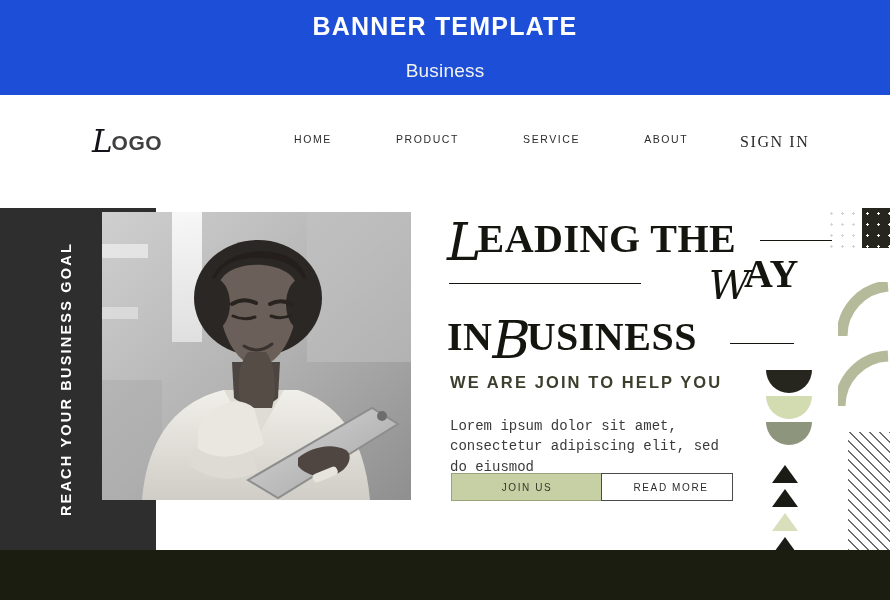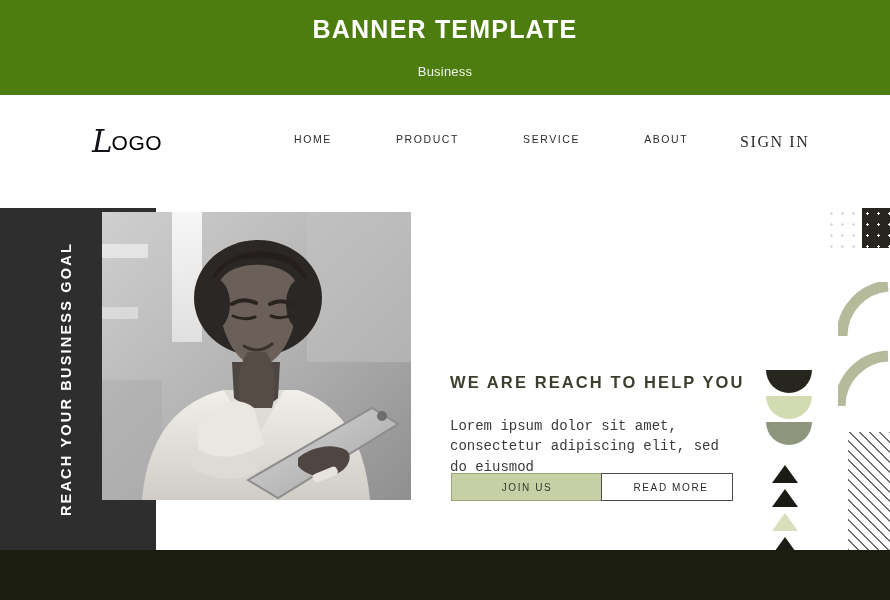--- a/index.html
+++ b/index.html
@@ -6,29 +6,29 @@
   body{
     width:890px;height:600px;overflow:hidden;
     background:#ffffff;
     font-family:"Liberation Sans", sans-serif;
   }
   .canvas{position:relative;width:890px;height:600px;overflow:hidden;background:#ffffff;}
 
   
   .topbar{
     position:absolute;left:0;top:0;width:890px;height:95px;
-    background:#4d7c0f;
+    background:#1d4ed8;
     display:flex;flex-direction:column;align-items:center;justify-content:center;
   }
   .topbar-title{
     color:#ffffff;font-size:25px;font-weight:bold;letter-spacing:1.2px;
     line-height:1.1;text-align:center;
   }
   .topbar-sub{
-    color:#f2f2ee;font-size:13px;letter-spacing:.2px;margin-top:20px;text-align:left;
+    color:#f2f2ee;font-size:19px;letter-spacing:.2px;margin-top:20px;text-align:left;
   }
 
   
   .bottombar{
     position:absolute;left:0;top:550px;width:890px;height:50px;background:#1b1d11;z-index:40;
   }
 
   
   .navband{
     position:absolute;left:0;top:95px;width:890px;height:113px;background:#ffffff;
@@ -37,21 +37,21 @@
   .logo{
     position:absolute;left:92px;top:124px;
     display:flex;align-items:baseline;z-index:8;
   }
   .logo-script{
     font-family:"DejaVu Serif", serif;font-style:italic;font-size:31px;
     color:#12121a;line-height:1;letter-spacing:-1px;
     transform:translateY(2px);
   }
   .logo-rest{
-    font-size:21px;font-weight:normal;color:#000000;letter-spacing:.5px;
+    font-size:21px;font-weight:bold;color:#404040;letter-spacing:.5px;
     font-family:"Liberation Sans", sans-serif;
   }
   .nav{
     position:absolute;left:294px;top:133px;display:flex;gap:64px;z-index:8;
   }
   .nav-item{
     font-size:10.5px;letter-spacing:1.6px;color:#2b2b2b;font-weight:500;
     text-transform:uppercase;white-space:nowrap;cursor:pointer;
   }
   .signin{
@@ -254,22 +254,42 @@
       <path d="M146 268 L270 196 L296 212 L176 286 Z" fill="url(#tabg)" stroke="#8d8d8d" stroke-width="2"></path>
 
       <path d="M196 246 C208 236 228 230 244 238 C252 244 246 258 234 262 C218 268 202 262 196 254 Z" fill="#4f4641"></path>
       <rect x="210" y="258" width="26" height="9" rx="4" fill="#e6e4dd" transform="rotate(-22 223 262)"></rect>
       <circle cx="280" cy="204" r="5" fill="#6d6d6d"></circle>
     </svg>
   </div>
 
   <div class="white-block"></div>
 
-
-  <div class="subheading">WE ARE REACH TO HELP YOU</div>
+  <div class="headline">
+    <div class="hl-row">
+      <div class="hl-line1">
+        <span class="script serif-bold">L</span><span class="serif-bold">EADING THE</span>
+      </div>
+      <div class="rule rule-a"></div>
+    </div>
+    <div class="hl-row2">
+      <div class="rule rule-b"></div>
+      <div class="hl-way">
+        <span class="script serif-bold">W</span><span class="serif-bold">AY</span>
+      </div>
+    </div>
+    <div class="hl-row3">
+      <div class="hl-line3">
+        <span class="serif-bold">IN</span><span class="script serif-bold">B</span><span class="serif-bold">USINESS</span>
+      </div>
+      <div class="rule rule-c"></div>
+    </div>
+  </div>
+
+  <div class="subheading">WE ARE JOIN TO HELP YOU</div>
   <div class="bodytext">Lorem ipsum dolor sit amet, consectetur adipiscing elit, sed do eiusmod</div>
 
   <div class="btn-join">JOIN US</div>
   <div class="btn-read">READ MORE</div>
 
   <div class="arcs">
     <svg width="52" height="128" viewBox="0 0 52 128">
       <path d="M52 6 A46 46 0 0 0 6 52 L6 58 A52 52 0 0 1 52 6 Z" fill="none"></path>
       <path d="M50 4 A50 50 0 0 0 4 54" stroke="#b5bb9a" stroke-width="11" fill="none"></path>
       <path d="M2 124 A50 50 0 0 1 50 74" stroke="#b5bb9a" stroke-width="11" fill="none"></path>

